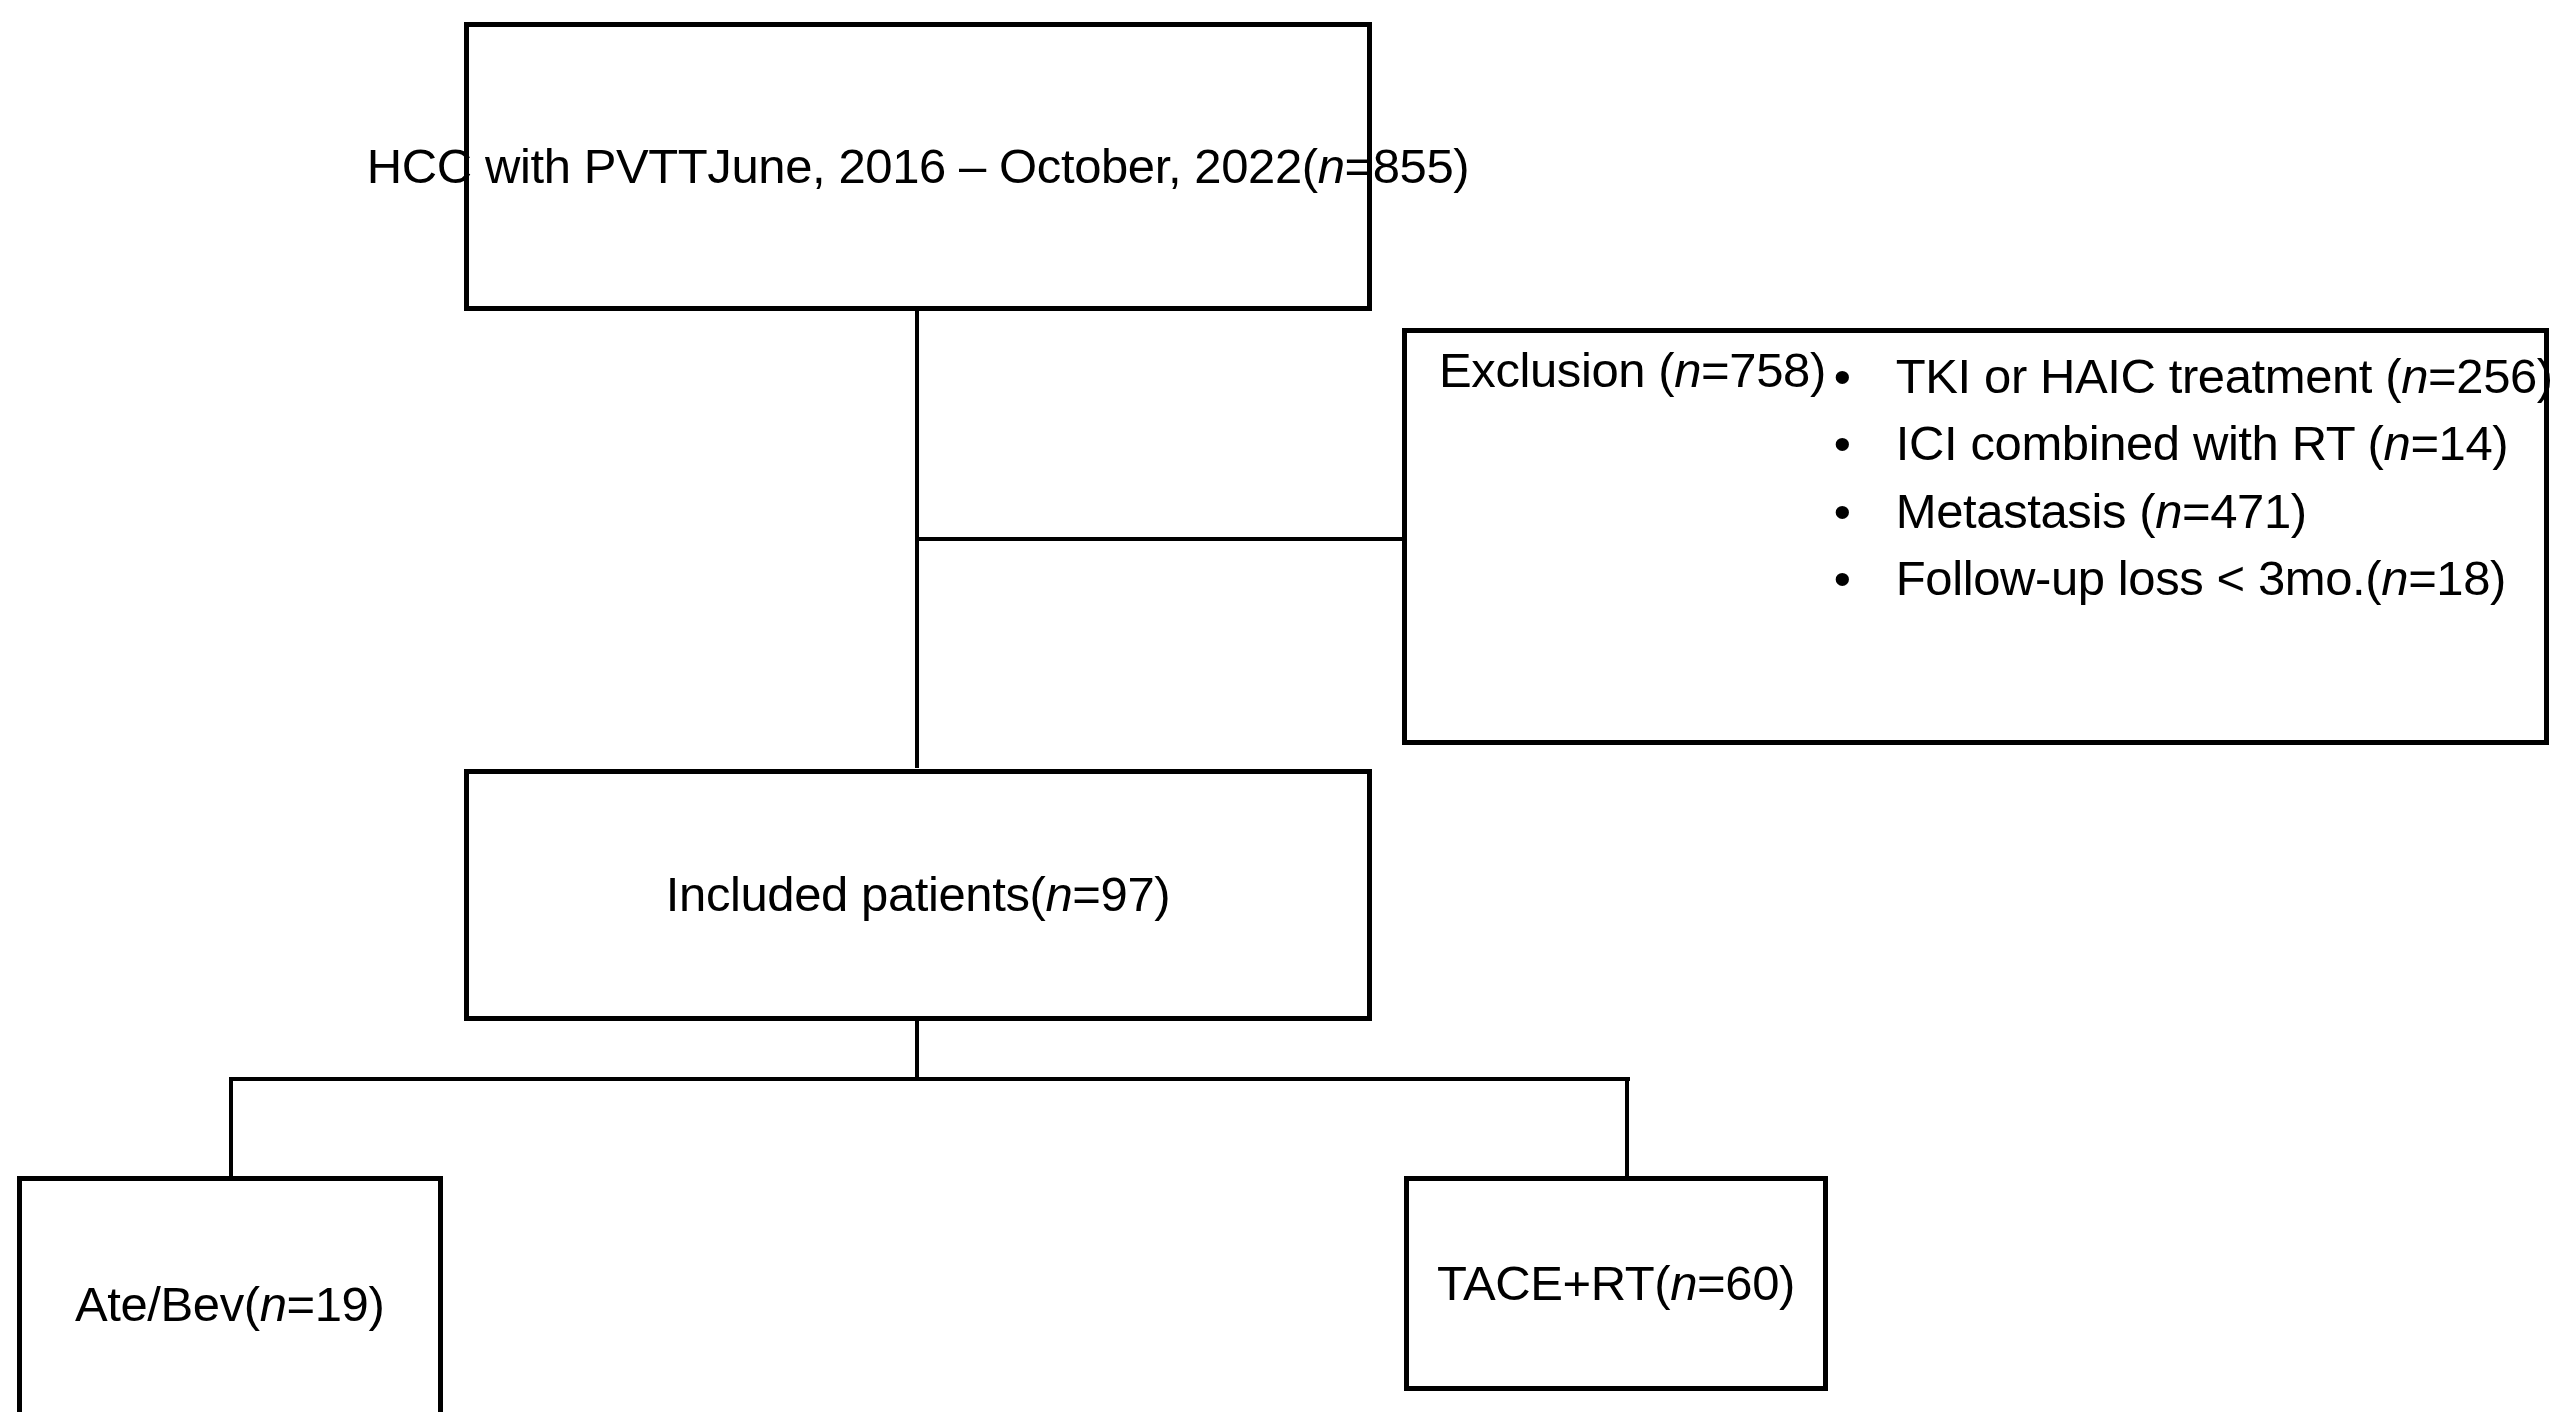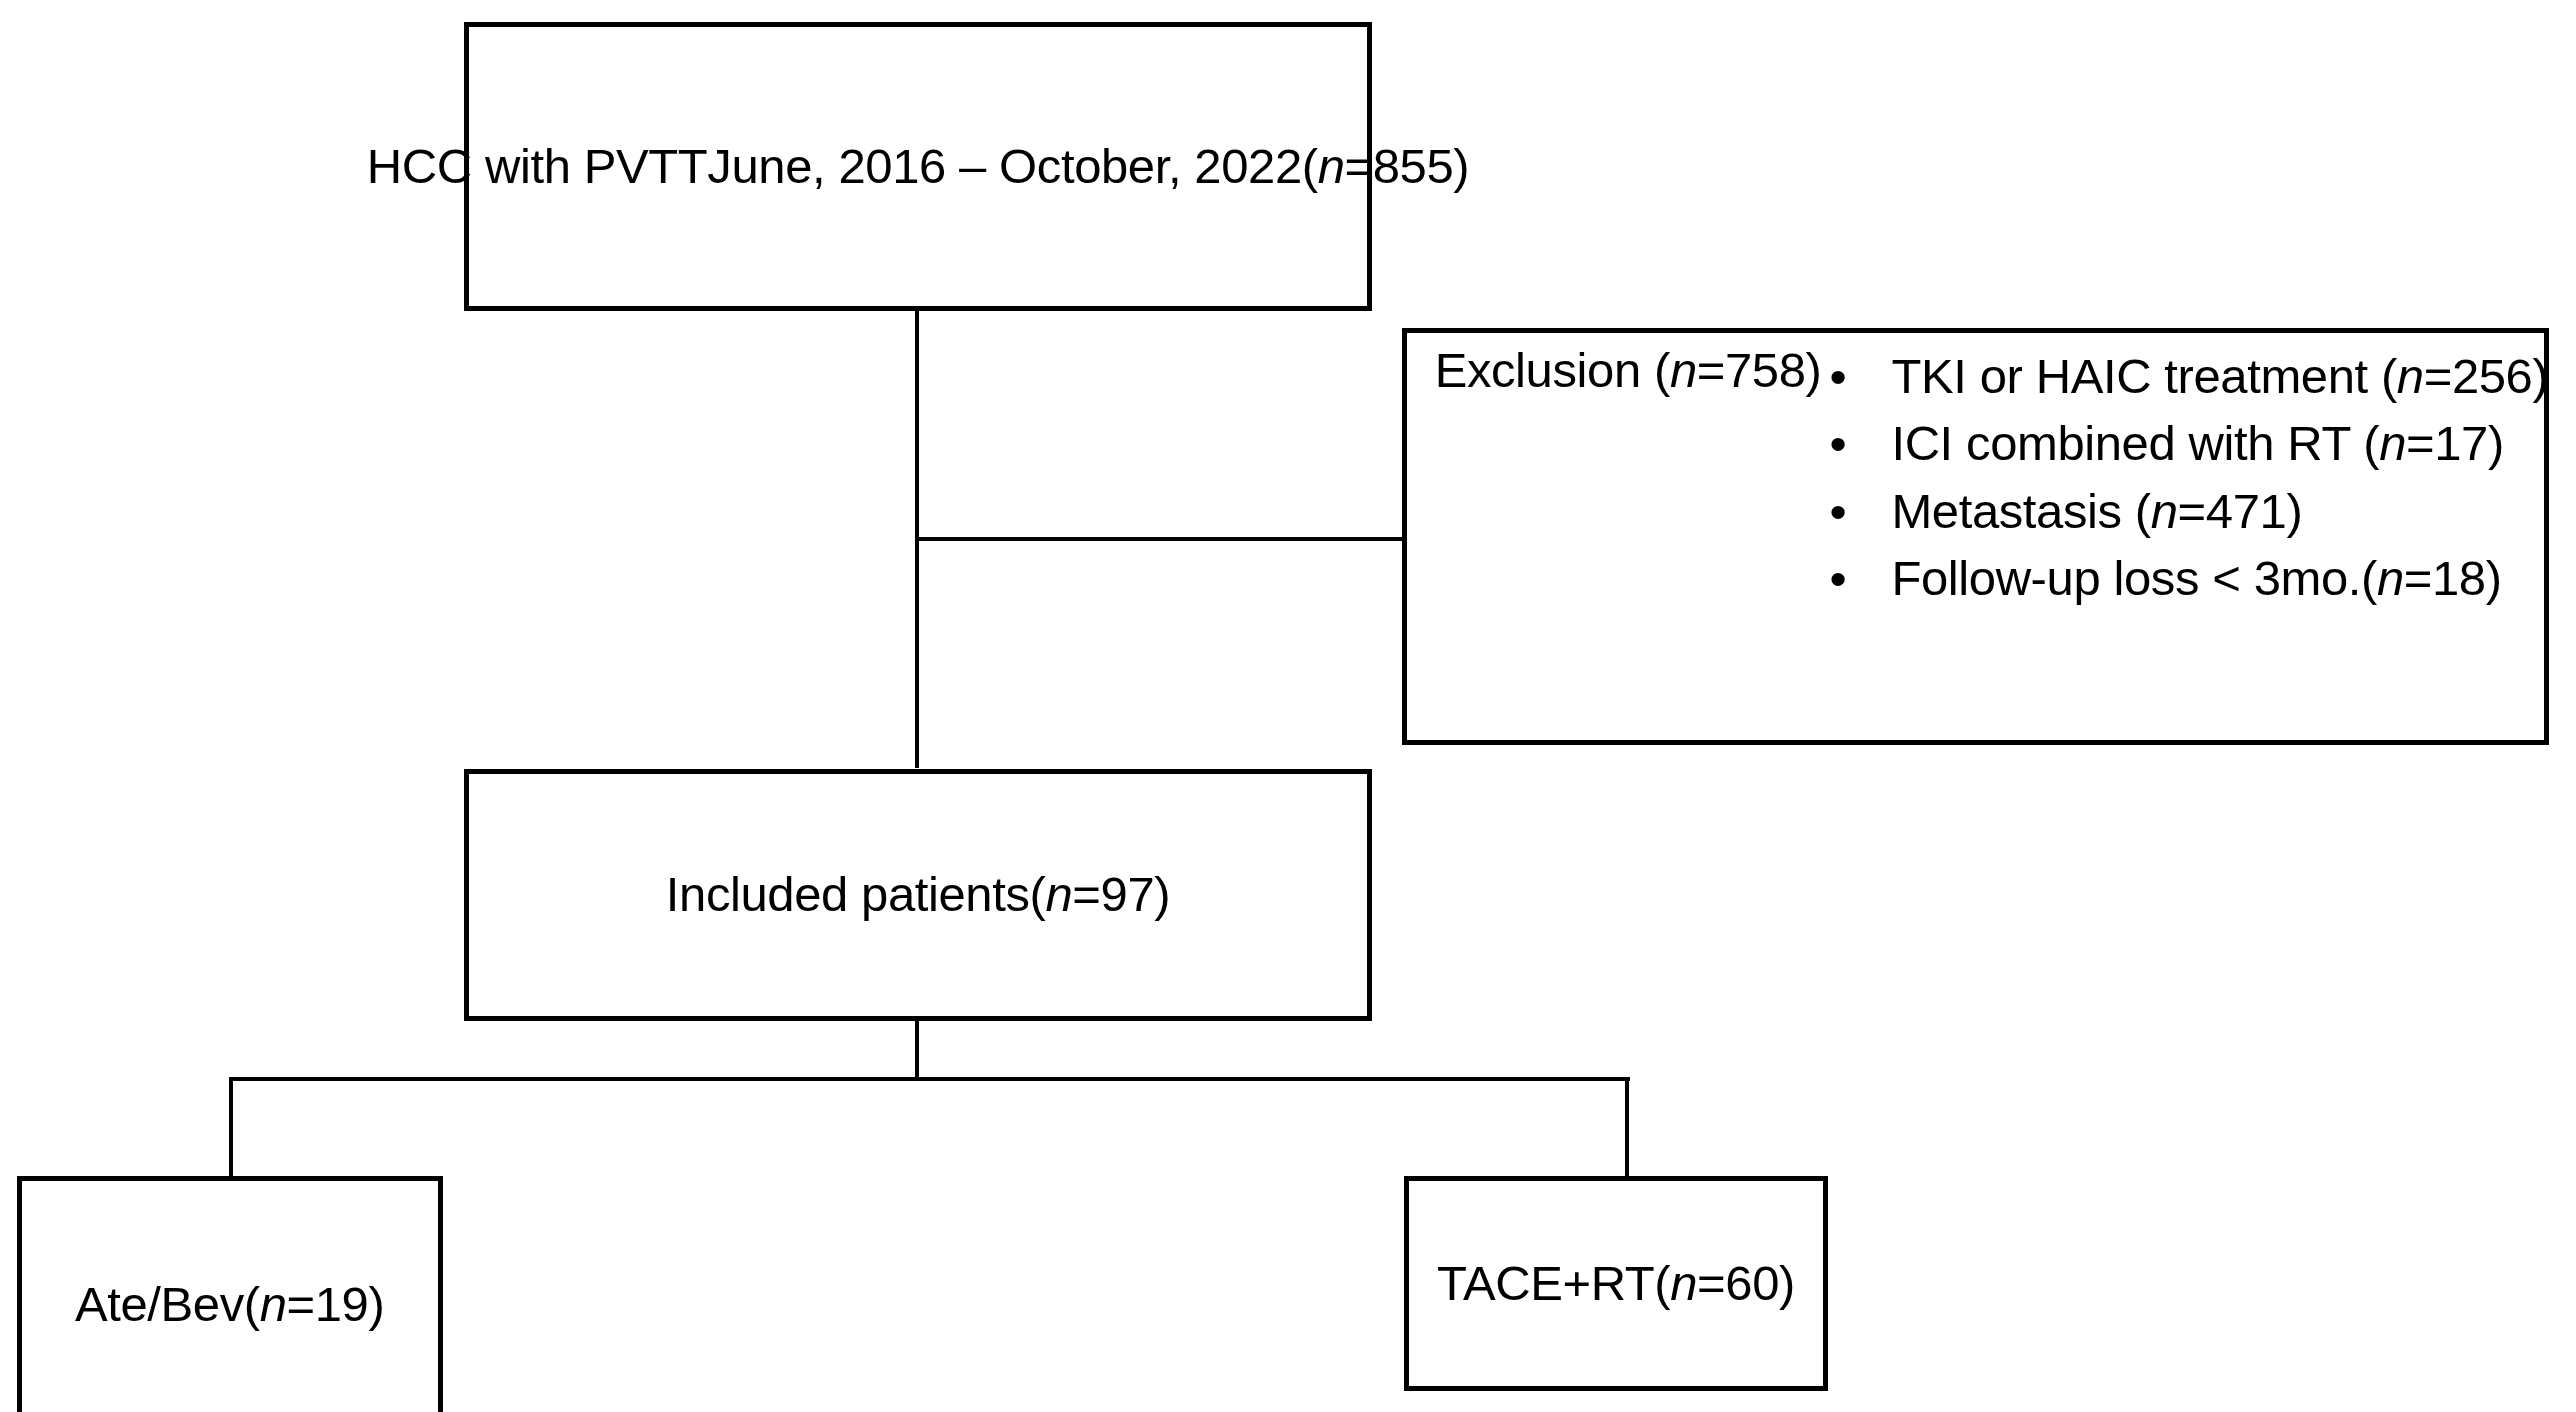--- a/index.html
+++ b/index.html
@@ -31,21 +31,21 @@
     font-size: 49px;
     line-height: 1.18;
     letter-spacing: -0.4px;
   }
   .box .line { white-space: nowrap; }
   .box i { font-style: italic; }
 
   
   #box-cohort   { left: 464px;  top: 22px;   width: 908px; height: 289px; }
   #box-excl     { left: 1402px; top: 328px;  width: 1147px; height: 417px;
-                  align-items: flex-start; justify-content: center;
+                  align-items: flex-start; justify-content: space-between;
                   text-align: left; padding: 9.5px 0 0 32px; }
   #box-included { left: 464px;  top: 769px;  width: 908px; height: 252px; }
   #box-left     { left: 16.7px;   top: 1176px; width: 426px;  height: 257px; }
   #box-right    { left: 1404px; top: 1176px; width: 424px;  height: 215px; }
 
   
   .excl-title {
     font-size: 49px;
     line-height: 1.12;
     white-space: nowrap;
@@ -105,21 +105,21 @@
   </div>
 
   <div class="box" id="box-excl">
     <div class="excl-title"><span>Exclusion (</span><i>n</i><span>=758)</span></div>
 
     <ul class="excl-list">
       <li class="excl-item">
         <span class="excl-bullet">•</span><span>TKI or HAIC treatment (</span><i>n</i><span>=256)</span>
       </li>
       <li class="excl-item">
-        <span class="excl-bullet">•</span><span>ICI combined with RT (</span><i>n</i><span>=17)</span>
+        <span class="excl-bullet">•</span><span>ICI combined with RT (</span><i>n</i><span>=14)</span>
       </li>
       <li class="excl-item">
         <span class="excl-bullet">•</span><span>Metastasis (</span><i>n</i><span>=471)</span>
       </li>
       <li class="excl-item">
         <span class="excl-bullet">•</span><span>Follow-up loss &lt; 3mo.(</span><i>n</i><span>=18)</span>
       </li>
     </ul>
   </div>
 

